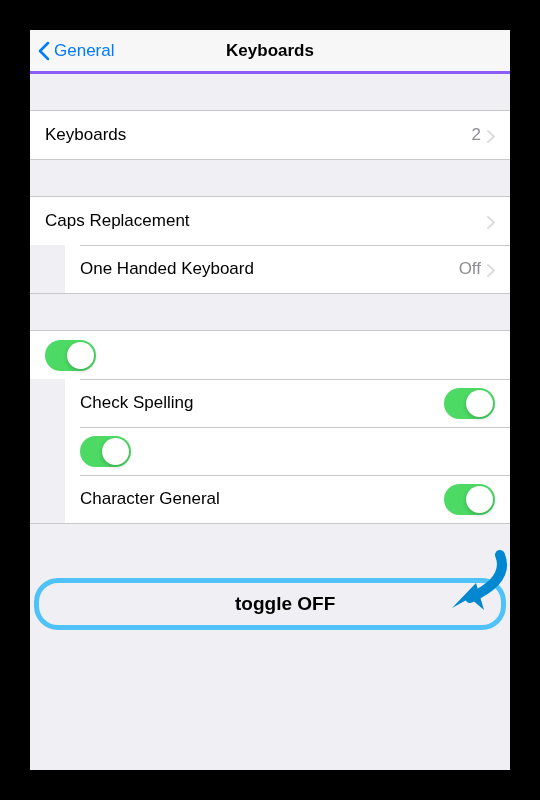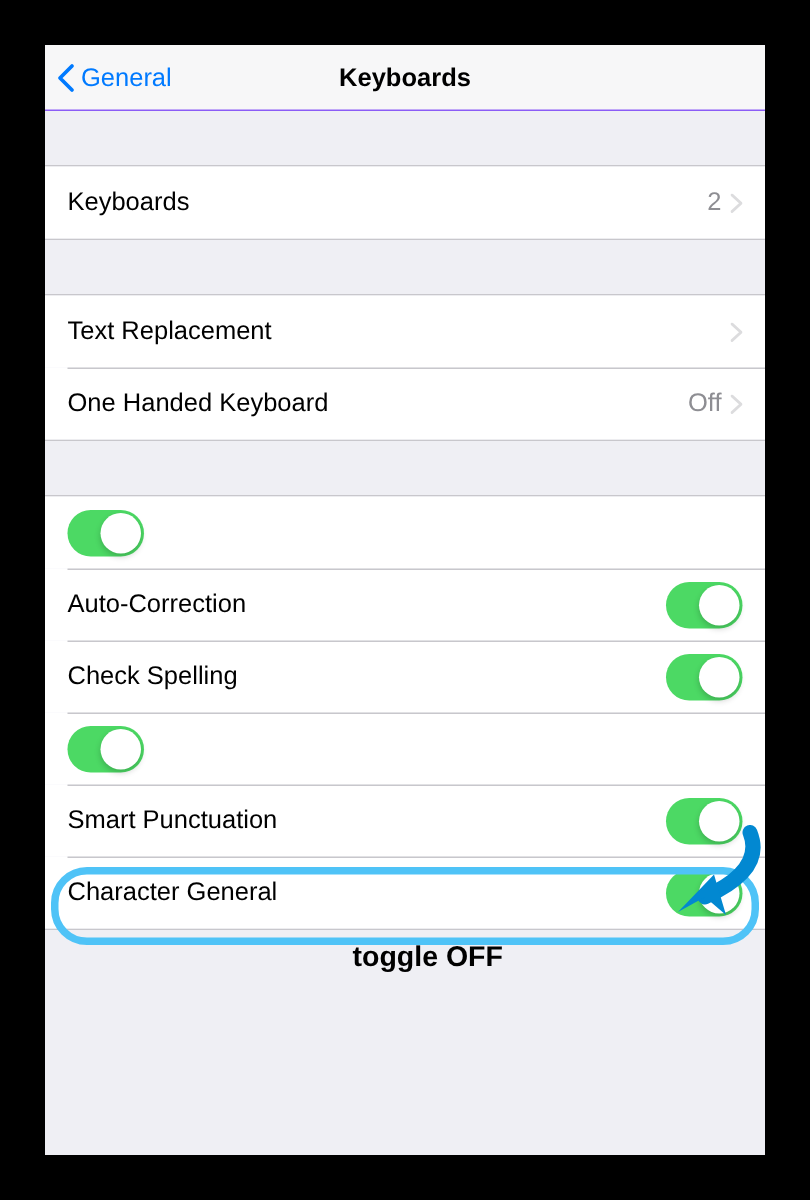--- a/index.html
+++ b/index.html
@@ -20,21 +20,21 @@
       top: 30px;
       left: 30px;
       width: 480px;
       height: 740px;
       background: #efeff4;
       overflow: hidden;
     }
     .nav-bar {
       height: 44px;
       background: #f7f7f8;
-      border-bottom: 1px solid #8b5cf6;
+      border-bottom: 3px solid #8b5cf6;
       display: flex;
       align-items: center;
       position: relative;
     }
     .back-button {
       display: flex;
       align-items: center;
       color: #007aff;
       font-size: 17px;
       padding-left: 8px;
@@ -70,20 +70,21 @@
       align-items: center;
       padding: 0 15px;
       height: 48px;
       position: relative;
     }
     .row:last-child {
       border-bottom: 1px solid #c8c7cc;
     }
     .section .row + .row {
       border-top: none;
+      margin-left: 35px;
     }
     .section .row + .row::before {
       content: "";
       position: absolute;
       top: 0;
       left: 15px;
       right: 0;
       height: 1px;
       background: #c8c7cc;
     }
@@ -184,21 +185,21 @@
             <path d="M1 1 L7 6.5 L1 12" stroke="#8e8e93" stroke-width="2" stroke-linecap="round" stroke-linejoin="round"></path>
           </svg>
       </span>
     </div>
   </div>
 
   <div class="section-gap"></div>
 
   <div class="section">
     <div class="row">
-      <div class="row-label">Text Replacement</div>
+      <div class="row-label">Caps Replacement</div>
       <span class="chevron-right">
         <svg viewBox="0 0 8 13" fill="none">
             <path d="M1 1 L7 6.5 L1 12" stroke="#8e8e93" stroke-width="2" stroke-linecap="round" stroke-linejoin="round"></path>
           </svg>
       </span>
     </div>
     <div class="row">
       <div class="row-label">One Handed Keyboard</div>
       <div class="row-value">Off</div>
       <span class="chevron-right">
@@ -211,53 +212,41 @@
 
   <div class="section-gap"></div>
 
   <div class="section">
     <div class="row">
       <div class="toggle on">
           <div class="knob"></div>
         </div>
     </div>
     <div class="row">
-      <div class="row-label">Auto-Correction</div>
-      <div class="toggle on">
-          <div class="knob"></div>
-        </div>
-    </div>
-    <div class="row">
       <div class="row-label">Check Spelling</div>
       <div class="toggle on">
           <div class="knob"></div>
         </div>
     </div>
     <div class="row">
       <div class="toggle on">
           <div class="knob"></div>
         </div>
     </div>
     <div class="row">
-      <div class="row-label">Smart Punctuation</div>
-      <div class="toggle on">
-          <div class="knob"></div>
-        </div>
-    </div>
-    <div class="row">
       <div class="row-label">Character General</div>
       <div class="toggle on">
           <div class="knob"></div>
         </div>
     </div>
   </div>
 
   <div class="highlight-box" style="top:548px; left:4px; width:472px; height:52px;"></div>
 
-  <div class="annotation-text" style="top:563px; left:205px;margin-top:35px;">toggle OFF</div>
+  <div class="annotation-text" style="top:563px; left:205px;">toggle OFF</div>
 
   <div class="arrow-annotation" style="top:520px; left:370px; width:110px; height:70px;">
     <svg viewBox="0 0 110 70" width="110" height="70">
       <path d="M 100 5 Q 110 30 70 48" stroke="#0288D1" stroke-width="10" fill="none" stroke-linecap="round"></path>
       <path d="M 70 48 L 52 58 L 76 33 L 84 60 Z" fill="#0288D1"></path>
     </svg>
   </div>
 </div>
 
 </body></html>

